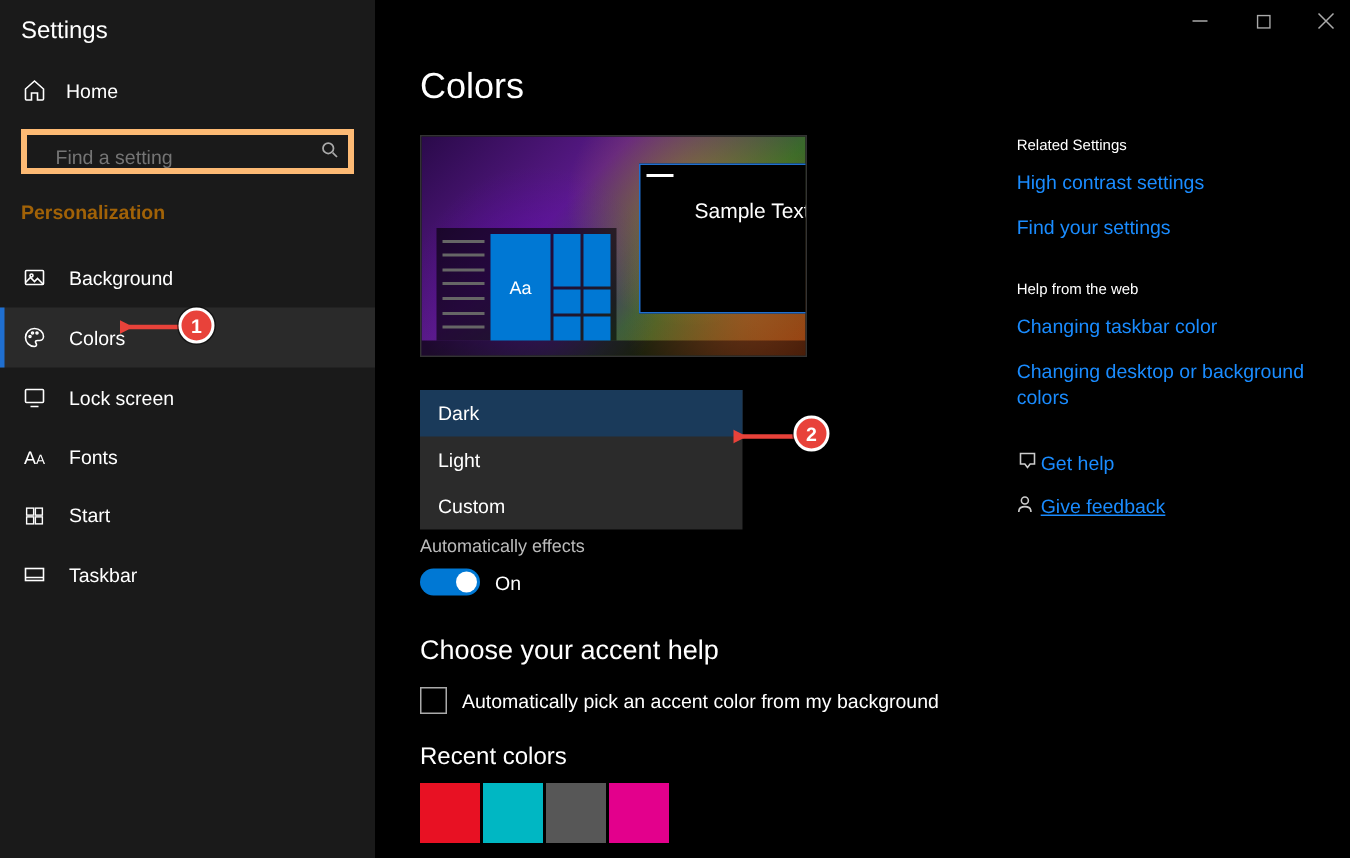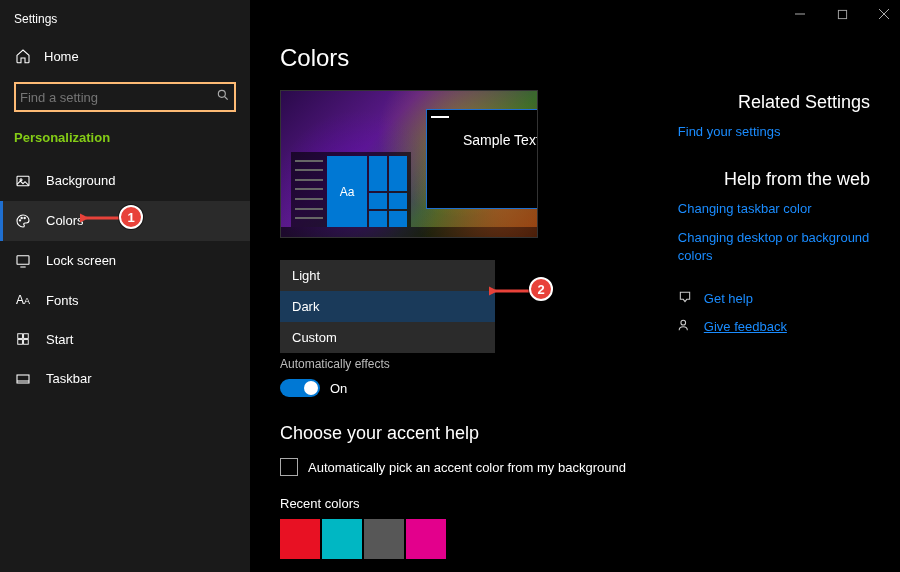--- a/index.html
+++ b/index.html
@@ -1,25 +1,25 @@
 <!DOCTYPE html>
 <html><head>
 <meta charset="utf-8">
 <style>
   * { margin: 0; padding: 0; box-sizing: border-box; font-family: "Segoe UI", sans-serif; }
   html, body { width: 900px; height: 572px; background: #000; color: #fff; overflow: hidden; }
   .app { display: flex; width: 100%; height: 100%; }
   .sidebar { width: 250px; background: #1a1a1a; display: flex; flex-direction: column; padding-top: 8px; }
-  .app-title { font-size: 12px; padding: 4px 14px 12px; color: #fff; }
+  .app-title { font-size: 16px; padding: 4px 14px 12px; color: #fff; }
   .home-row { display: flex; align-items: flex-end; gap: 12px; padding: 10px 14px; cursor: default; font-size: 13px; }
-  .search-box { border: 2px solid #fdba74; margin: 8px 14px 14px; height: 30px; display: flex; align-items: center; padding: 0 4px; }
+  .search-box { border: 4px solid #fdba74; margin: 8px 14px 14px; height: 30px; display: flex; align-items: flex-end; padding: 0 19px; }
   .search-box input { flex: 1; background: transparent; border: 0; outline: 0; color: #ccc; font-size: 13px; }
-  .section-header { padding: 4px 14px 10px; font-size: 13px; font-weight: 600; color: #84cc16; }
+  .section-header { padding: 4px 14px 10px; font-size: 13px; font-weight: 600; color: #a16207; }
   .nav { display: flex; flex-direction: column; margin-top: 6px; }
-  .nav-item { display: flex; gap: 14px; padding: 12px 14px; font-size: 13px; position: relative; }
+  .nav-item { display: flex; align-items: center; gap: 14px; padding: 12px 14px; font-size: 13px; position: relative; }
   .nav-item.active { background: #2a2a2a; }
   .nav-item.active::before { content: ""; position: absolute; left: 0; top: 0; bottom: 0; width: 3px; background: #1f6fd0; }
   .nav-icon { width: 18px; display: inline-flex; justify-content: center; color: #fff; }
 
   .main { flex: 1; position: relative; background: #000; padding: 44px 30px 0 30px; overflow: hidden; }
   .window-controls { position: absolute; top: 4px; right: 6px; display: flex; gap: 22px; color: #aaa; }
   .win-btn { width: 20px; height: 20px; display: flex; align-items: center; justify-content: center; }
   h1.page-title { font-weight: 400; font-size: 24px; margin-bottom: 18px; }
 
   .content-row { display: flex; gap: 40px; }
@@ -51,28 +51,28 @@
   .transp-label { font-size: 12px; color: #bbb; margin-top: 4px; }
   .toggle-row { display:flex; align-items:center; gap:10px; margin-top:8px; }
   .toggle { width: 40px; height: 18px; border-radius: 10px; background: #0078d4; position: relative; }
   .toggle .knob { position:absolute; right:2px; top:2px; width:14px; height:14px; border-radius:50%; background:#fff;}
   .toggle-text { font-size: 13px; }
 
   .accent-h { font-size: 18px; font-weight: 400; margin-top: 26px; }
   .check-row { display:flex; align-items:center; gap:10px; margin-top: 14px; font-size: 13px; }
   .checkbox { width:18px; height:18px; border:1.5px solid #aaa; }
 
-  .recent-label { font-size:13px; margin-top:20px; }
+  .recent-label { font-size:16px; margin-top:20px; }
   .swatches { display:flex; gap:2px; margin-top:8px; }
   .swatch { width:40px; height:40px; }
 
-  .right-head { font-size: 18px; margin-bottom: 10px; margin-top: 2px; text-align: right; }
+  .right-head { font-size: 10px; margin-bottom: 10px; margin-top: 2px; }
   .right-head.gap { margin-top: 28px; }
   .link { color: #1a8cff; font-size: 13px; margin-bottom: 12px; display:block; line-height:1.35; }
-  .help-row { display:flex; align-items:center; gap:10px; margin-top: 10px; }
+  .help-row { display:flex; align-items:center; gap:0; margin-top: 10px; }
   .help-row .hicon { width:16px; color:#ccc; }
 
   .annot { position:absolute; width:24px; height:24px; border-radius:50%; background:#e8423a; border:2px solid #fff; color:#fff; font-size:13px; font-weight:600; display:flex; align-items:center; justify-content:center; z-index:5; box-shadow:0 0 0 1px rgba(0,0,0,0.5);}
   .arrow1 { position:absolute; left:80px; top:211px; z-index:5; }
   .annot1 { left:119px; top:205px; }
   .arrow2 { position:absolute; left:489px; top:284px; z-index:5; }
   .annot2 { left:529px; top:277px; }
 </style>
 </head>
 <body>
@@ -205,22 +205,22 @@
           <div class="pv-window">
             <div class="bar">
                 <span></span>
               </div>
             <div class="txt">Sample Text</div>
           </div>
           <div class="pv-taskbar"></div>
         </div>
 
         <div class="dropdown">
+          <div class="dd-item selected">Dark</div>
           <div class="dd-item">Light</div>
-          <div class="dd-item selected">Dark</div>
           <div class="dd-item">Custom</div>
         </div>
 
         <div class="transp-label">Automatically effects</div>
         <div class="toggle-row">
           <div class="toggle">
               <div class="knob"></div>
             </div>
           <span class="toggle-text">On</span>
         </div>
@@ -234,20 +234,21 @@
         <div class="swatches">
           <div class="swatch" style="background:#e81123"></div>
           <div class="swatch" style="background:#00b7c3"></div>
           <div class="swatch" style="background:#575757"></div>
           <div class="swatch" style="background:#e3008c"></div>
         </div>
       </div>
 
       <div class="right-col">
         <div class="right-head">Related Settings</div>
+        <a class="link">High contrast settings</a>
         <a class="link">Find your settings</a>
 
         <div class="right-head gap">Help from the web</div>
         <a class="link">Changing taskbar color</a>
         <a class="link">Changing desktop or background colors</a>
 
         <div class="help-row" style="margin-top:26px;">
           <span class="hicon"><svg width="14" height="14" viewBox="0 0 24 24" fill="none" stroke="#ccc" stroke-width="1.8">
                 <path d="M20 4H4v12h5l3 4 3-4h5z"></path>
               </svg></span>

